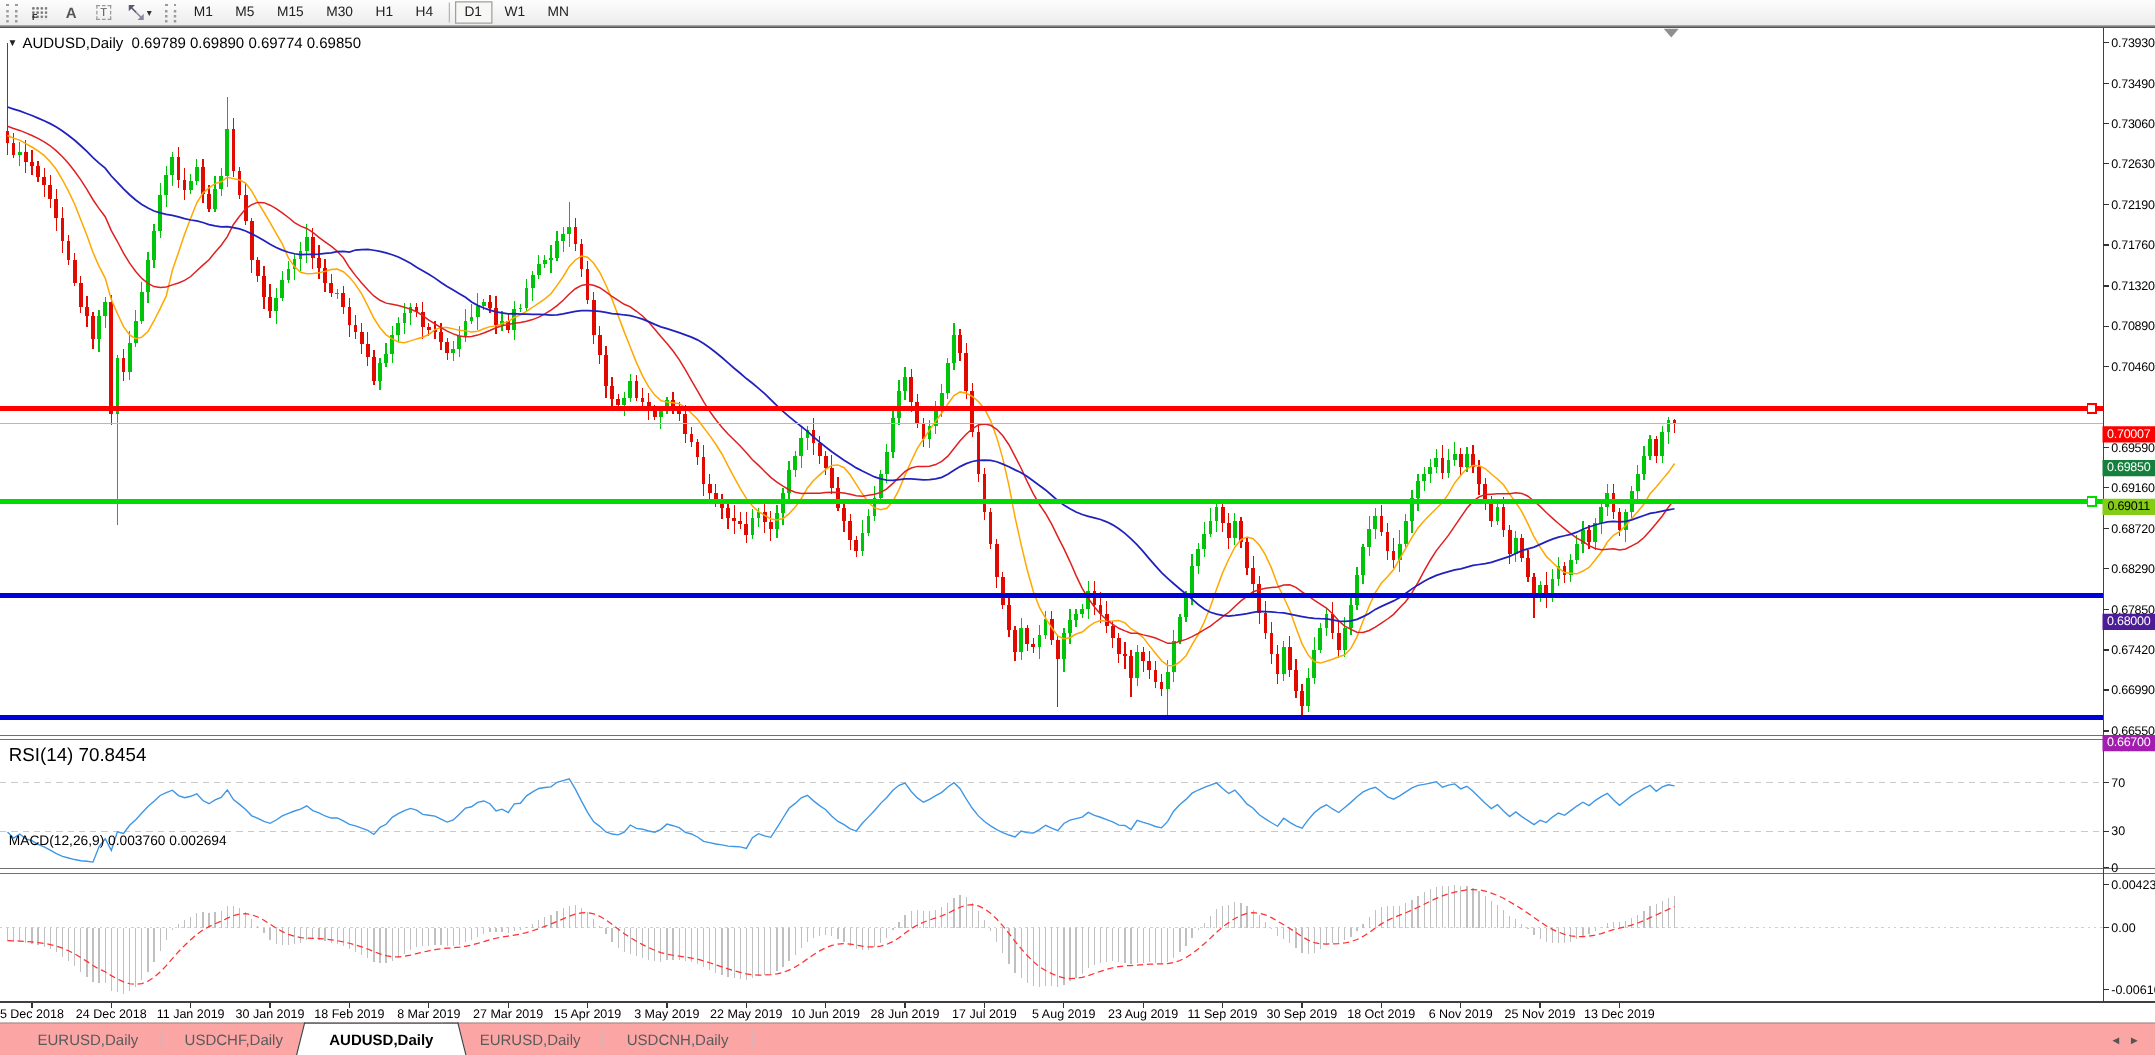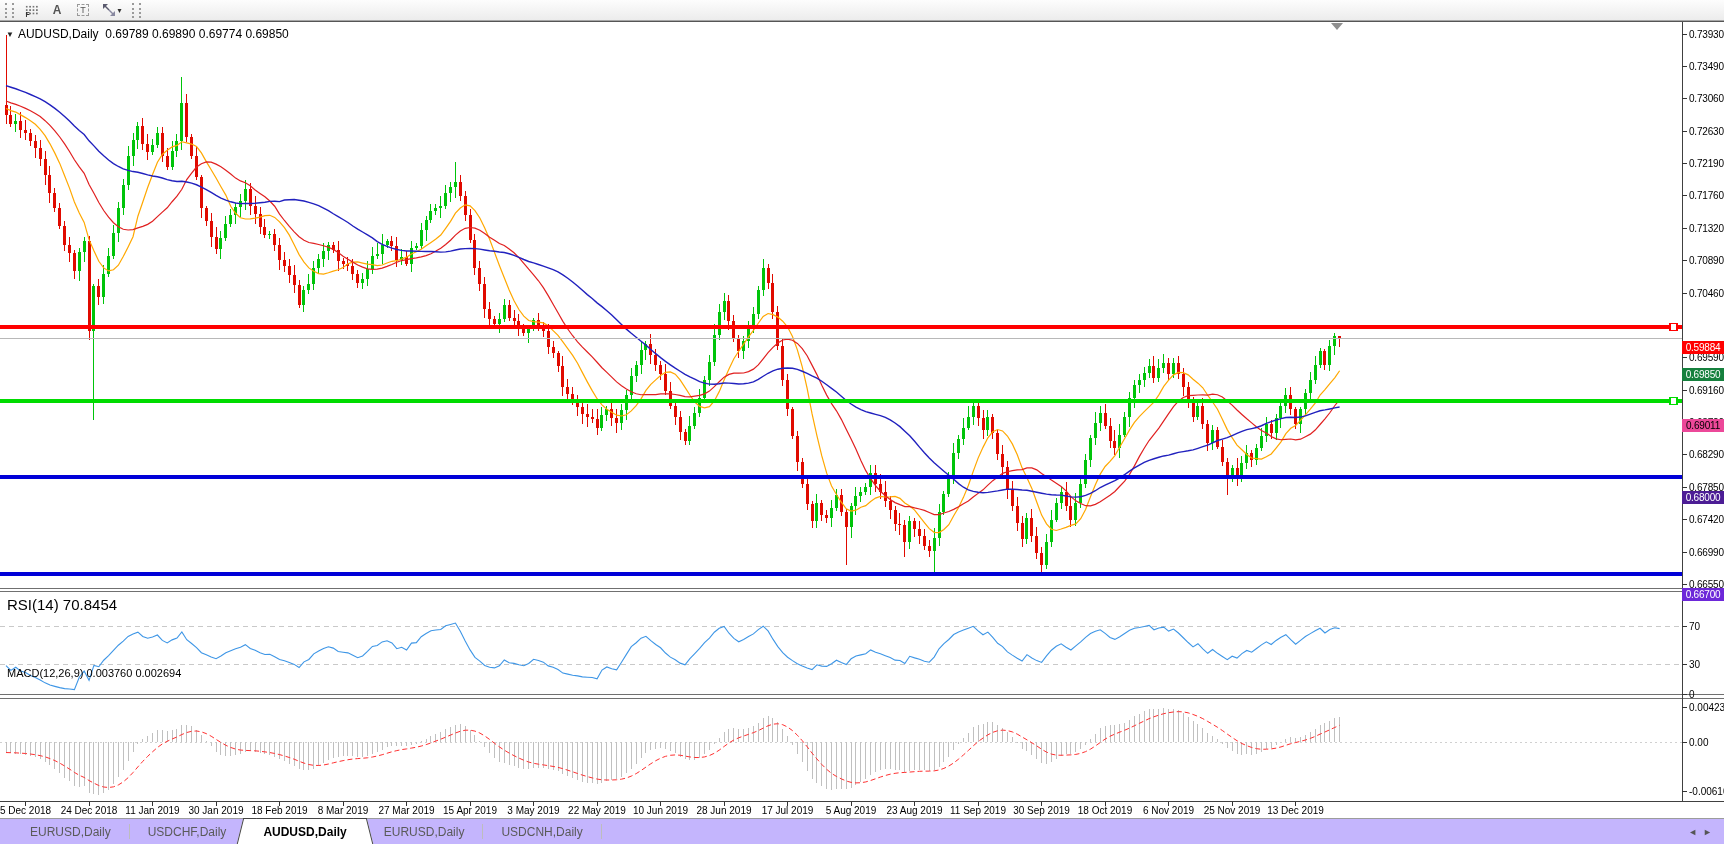--- a/index.html
+++ b/index.html
@@ -29,21 +29,21 @@
   #plot-svg{position:absolute;left:0;top:0;z-index:1;}
   .overlay-label{position:absolute;z-index:2;color:#000;white-space:nowrap;}
   #chart-title{left:6px;top:6px;font-size:12px;}
   #chart-title .tri{font-size:8px;vertical-align:1px;margin-right:4px;color:#222;}
   #rsi-label{left:7px;top:575px;font-size:15px;}
   #macd-label{left:7px;top:646px;font-size:11px;}
   
   .ptag{position:absolute;left:1682px;width:42px;height:13px;z-index:2;
     font-size:10px;line-height:13px;text-align:center;letter-spacing:-0.2px;}
   
-  #tabbar{position:absolute;left:0;bottom:0;width:1724px;height:26px;background:#c4b5fd;
+  #tabbar{position:absolute;left:0;bottom:0;width:1724px;height:26px;background:#fca5a5;
     border-top:1px solid #9c9c9c;display:flex;align-items:stretch;z-index:3;
     box-sizing:border-box;padding-left:12px;font-size:12px;}
   .tab{position:relative;display:flex;align-items:center;padding:0 18px;color:#5a5a5a;cursor:default;}
   .tabsep{width:1px;background:#bdbdbd;margin:5px 0;}
   .tab.active{background:#fff;color:#000;font-weight:bold;z-index:2;border-top:1px solid #444;margin-top:-1px;}
   .tab.active::before{content:'';position:absolute;top:-1px;bottom:0;left:-5px;width:12px;background:#fff;
     border-left:1px solid #444;border-top:1px solid #444;transform:skewX(-14deg);z-index:-1;}
   .tab.active::after{content:'';position:absolute;top:-1px;bottom:0;right:-5px;width:12px;background:#fff;
     border-right:1px solid #444;border-top:1px solid #444;transform:skewX(14deg);z-index:-1;}
   #tab-scroll{position:absolute;right:6px;bottom:7px;z-index:4;font-size:9px;color:#555;letter-spacing:6px;}
@@ -67,20 +67,32 @@
   <span class="ticon" style="width:30px;">
     <svg width="14" height="14" viewBox="0 0 14 14">
       <path d="M1 1 L6 1 L1 6 Z" fill="#5a5a6e"></path>
       <path d="M2 2 L7 7" stroke="#5a5a6e" stroke-width="1.4"></path>
       <path d="M13 13 L8 13 L13 8 Z" fill="#8888a0"></path>
       <path d="M12 12 L7 7" stroke="#8888a0" stroke-width="1.4"></path>
     </svg>
     <span class="caret">▾</span>
   </span>
   <span class="grip"></span>
+  <span id="tf-group">
+      <button class="tfbtn">M1</button>
+      <button class="tfbtn">M5</button>
+      <button class="tfbtn">M15</button>
+      <button class="tfbtn">M30</button>
+      <button class="tfbtn">H1</button>
+      <button class="tfbtn">H4</button>
+      <span class="tfdiv"></span>
+      <button class="tfbtn active">D1</button>
+      <button class="tfbtn">W1</button>
+      <button class="tfbtn">MN</button>
+    </span>
 </div>
 
 <div id="chartwin">
   <svg id="plot-svg" width="1724" height="823">
       <defs>
         <clipPath id="clipMain">
           <rect x="0" y="1" width="1682" height="566"></rect>
         </clipPath>
         <clipPath id="clipRsi">
           <rect x="0" y="571" width="1682" height="102"></rect>
@@ -1039,25 +1051,25 @@
         <polyline points="6,731.5342425227622 10.885,731.6849567155331 15.77,731.8496077725467 20.655,732.1295276979195 25.54,732.4994771353657 30.424999999999997,733.0266449724968 35.31,733.7161708445989 40.195,734.6259681048554 45.08,735.8706484307584 49.964999999999996,737.5422622059765 54.849999999999994,739.6129672778794 59.735,742.1023136559247 64.62,745.0037788750641 69.505,748.0927886941075 74.39,751.3919290194056 79.27499999999999,754.2537913186235 84.16,756.4256054931434 89.045,759.5210878937625 93.92999999999999,762.170055374881 98.815,764.5003039721178 103.69999999999999,766.0069203187127 108.585,766.507535457276 113.47,765.8496681726017 118.35499999999999,763.9559279769919 123.24,760.8929322582533 128.125,756.6580997468078 133.01,751.5537702158301 137.89499999999998,745.8612102027264 142.78,740.3600639663458 147.665,735.3570979716654 152.54999999999998,730.777628483238 157.435,726.4765938739564 162.32,722.9489703627828 167.20499999999998,720.282217727925 172.09,718.0196963911059 176.975,715.9604069703269 181.85999999999999,713.5017831372826 186.745,711.5203777695369 191.63,710.2866351337476 196.515,709.983226184835 201.39999999999998,710.8359419884953 206.285,712.6173008606438 211.17,715.1921456375034 216.05499999999998,718.3421132672362 220.94,721.5042837168369 225.825,724.2676698087027 230.70999999999998,726.4759798632709 235.595,728.0658489511034 240.48,729.0595259950131 245.36499999999998,729.4081573366866 250.25,729.6095701623434 255.135,729.8311189787026 260.02,730.2425862231021 264.905,730.8704277567969 269.78999999999996,731.5710561290509 274.675,732.4470117000694 279.56,733.6101039624497 284.445,734.9688316834134 289.33,736.5094084186462 294.215,738.2280076403894 299.09999999999997,740.2656013548695 303.985,742.0973962088805 308.87,743.5413154325208 313.755,744.338687171631 318.64,744.4803722513052 323.525,744.0109122438957 328.40999999999997,743.0375489702031 333.29499999999996,741.8282199610379 338.18,740.688105574778 343.065,739.649080135159 347.95,738.7218841824175 352.835,738.0104818513511 357.71999999999997,737.5819400918417 362.60499999999996,737.2514764464881 367.49,736.7891815049111 372.375,736.0176695847967 377.26,735.0143313009806 382.145,733.724667418014 387.03,732.2415901345095 391.91499999999996,730.773711438585 396.79999999999995,729.6088053514119 401.685,728.620738381639 406.57,727.897056365733 411.455,727.0785659214683 416.34,726.2101916724606 421.22499999999997,725.064907966667 426.10999999999996,723.6224412700205 430.995,721.900721760542 435.88,720.0415002549704 440.765,718.1653373892194 445.65,716.1553126470014 450.53499999999997,714.0825296704338 455.41999999999996,711.9962569618115 460.305,710.2703363557177 465.19,709.2278266210014 470.075,709.1217251662989 474.96,710.1132183311881 479.84499999999997,712.0549749145018 484.72999999999996,714.9322299551746 489.61499999999995,718.4440524210632 494.5,722.2485850746842 499.385,725.9491940329211 504.27,729.1414195622466 509.155,732.0564368307734 514.04,734.6766688434859 518.925,737.0675286745189 523.81,739.2355154331349 528.6949999999999,741.0295351152553 533.5799999999999,742.2959099316803 538.465,743.2024449428152 543.35,743.8933586414524 548.235,744.6405708517631 553.12,745.437867238433 558.005,746.3818335042447 562.89,747.6791609416565 567.775,749.1910395100409 572.66,750.8304614081308 577.545,752.4770551743474 582.43,754.1025629737036 587.3149999999999,755.5990171664872 592.1999999999999,756.8946737027928 597.0849999999999,758.0711932289613 601.97,758.7958753637565 606.855,759.0211409475655 611.74,758.9775168664909 616.625,758.7711001215453 621.51,758.1674757091296 626.395,756.9906482055967 631.28,755.1095163959733 636.165,752.6155797536801 641.05,749.5491149395589 645.935,746.1047463031172 650.8199999999999,742.7346417643029 655.7049999999999,739.7122732889388 660.5899999999999,737.1867221526202 665.475,735.3573003241243 670.36,734.2934146252694 675.245,733.9210944571321 680.13,734.2393817946028 685.015,735.0901268432018 689.9,735.9481760872417 694.785,736.5033176091067 699.67,736.5488793018064 704.555,735.9109668123564 709.4399999999999,734.5339926535481 714.3249999999999,732.2698695071848 719.2099999999999,729.1550090190133 724.0949999999999,725.4577759113812 728.98,721.9281009010996 733.865,718.9852476465354 738.75,716.7871037157695 743.635,715.0064917787809 748.52,713.3551151455576 753.405,711.6602409846489 758.29,709.6305767173673 763.175,707.1356917598921 768.06,704.7700625801008 772.9449999999999,703.1633729955645 777.8299999999999,702.7387891116413 782.7149999999999,703.7005430234724 787.5999999999999,706.0371619172678 792.485,709.5994411496741 797.37,714.2214918456089 802.255,719.6686331275679 807.14,725.6993345885447 812.025,732.0661809635703 816.91,737.9616568628678 821.795,743.4253755415325 826.68,748.3280112717204 831.5649999999999,752.3919692430534 836.4499999999999,755.4256914002135 841.3349999999999,757.8667957509632 846.2199999999999,759.9895475548615 851.105,761.3507727731677 855.99,761.8915948414201 860.875,761.717959358853 865.76,760.9364901033616 870.645,759.4772314765979 875.53,757.776726250989 880.415,756.0586316563496 885.3,754.503526536665 890.185,753.2149623451384 895.0699999999999,752.3192609457898 899.9549999999999,751.6721552349275 904.8399999999999,751.4421095592757 909.7249999999999,751.0542985290111 914.61,750.6535869374416 919.495,750.3225166660565 924.38,750.1519166192036 929.265,750.116560669941 934.15,749.8688486021612 939.035,748.9958387483174 943.92,747.3866495149247 948.805,745.0461567441571 953.6899999999999,741.9032405408241 958.5749999999999,738.1402841629584 963.4599999999999,733.9432100863946 968.3449999999999,729.480547249416 973.2299999999999,724.8721836463676 978.115,720.6249424787713 983,717.0343173205774 987.885,713.8198960687164 992.77,711.3104500122183 997.655,709.7583486577422 1002.54,709.1335802227891 1007.425,709.5498490613643 1012.31,710.9019547987222 1017.1949999999999,713.0823170350841 1022.0799999999999,715.9698699010863 1026.965,718.7860013137142 1031.85,721.7378639548731 1036.735,724.902684734253 1041.62,728.2329526369392 1046.5049999999999,731.088163774977 1051.3899999999999,733.0852583768825 1056.2749999999999,734.1150356416777 1061.1599999999999,734.2607965408039 1066.0449999999998,734.0730695817426 1070.93,733.8889790659297 1075.815,733.3902107716347 1080.7,732.3690380805638 1085.585,730.6345131950787 1090.47,728.1341483226014 1095.355,725.0101213357568 1100.24,721.4818217971422 1105.125,718.1036854855455 1110.01,715.2618188881622 1114.895,713.0473603460731 1119.78,711.1277448839337 1124.665,709.2059077869942 1129.55,707.0872282874849 1134.435,704.7554176858753 1139.32,702.3587345682878 1144.205,699.9798101393129 1149.09,697.6617233210709 1153.975,695.7632481642534 1158.86,694.1168183346936 1163.745,692.6854848760535 1168.6299999999999,691.7094601049928 1173.5149999999999,690.9558148181802 1178.3999999999999,690.6304598674283 1183.2849999999999,690.8924383558026 1188.1699999999998,691.8358954816047 1193.0549999999998,693.4819650653384 1197.94,695.351001852354 1202.825,697.6433483440964 1207.71,700.4571600236352 1212.595,703.2774403025836 1217.48,706.2786322125731 1222.365,709.5279031023781 1227.25,713.0727878631375 1232.135,716.4542735974624 1237.02,719.7215184708041 1241.905,722.5161835439679 1246.79,724.6837650267599 1251.675,726.4655091842342 1256.56,727.6927897764239 1261.445,728.2732607416052 1266.33,728.2074713298788 1271.215,727.8787168617201 1276.1,727.1282353175204 1280.985,725.9191050993327 1285.87,724.280829592421 1290.7549999999999,722.7104391058339 1295.6399999999999,721.5194832008418 1300.5249999999999,720.3691358714685 1305.4099999999999,719.0216744930908 1310.2949999999998,717.3931956189483 1315.1799999999998,715.423707074495 1320.065,713.1238182340018 1324.95,710.9879716583206 1329.835,708.7666507177521 1334.72,706.4680836930157 1339.605,704.3134854084042 " fill="none" stroke="#FF3030" stroke-width="1" stroke-dasharray="5 3"></polyline>
       </g>
     </svg>
 
   <div id="chart-title" class="overlay-label">
     <span class="tri">▼</span><span>AUDUSD,Daily</span>&nbsp;&nbsp;<span>0.69789 0.69890 0.69774 0.69850</span>
   </div>
   <div id="rsi-label" class="overlay-label">RSI(14) 70.8454</div>
   <div id="macd-label" class="overlay-label">MACD(12,26,9) 0.003760 0.002694</div>
   <div id="tags">
-      <div class="ptag" style="top: 320.313px; background: rgb(255, 0, 0); color: rgb(255, 255, 255);">0.59884</div>
+      <div class="ptag" style="top: 320.313px; background: rgb(255, 0, 0); color: rgb(255, 255, 255);">0.70007</div>
       <div class="ptag" style="top: 347px; background: #15803d; color: rgb(255, 255, 255);">0.69850</div>
-      <div class="ptag" style="top: 398px; background: #ec4899; color: rgb(0, 0, 0);">0.69011</div>
+      <div class="ptag" style="top: 378px; background: #84cc16; color: rgb(0, 0, 0);">0.69011</div>
       <div class="ptag" style="top: 470.115px; background: #4c1d95; color: rgb(255, 255, 255);">0.68000</div>
-      <div class="ptag" style="top: 567.147px; background: #6d28d9; color: rgb(255, 255, 255);">0.66700</div>
+      <div class="ptag" style="top: 567.147px; background: #a21caf; color: rgb(255, 255, 255);">0.66700</div>
     </div>
 
   <div id="tabbar">
       <div class="tab">EURUSD,Daily</div>
       <div class="tabsep"></div>
       <div class="tab">USDCHF,Daily</div>
       <div class="tabsep"></div>
       <div class="tab active">AUDUSD,Daily</div>
       <div class="tabsep"></div>
       <div class="tab">EURUSD,Daily</div>

